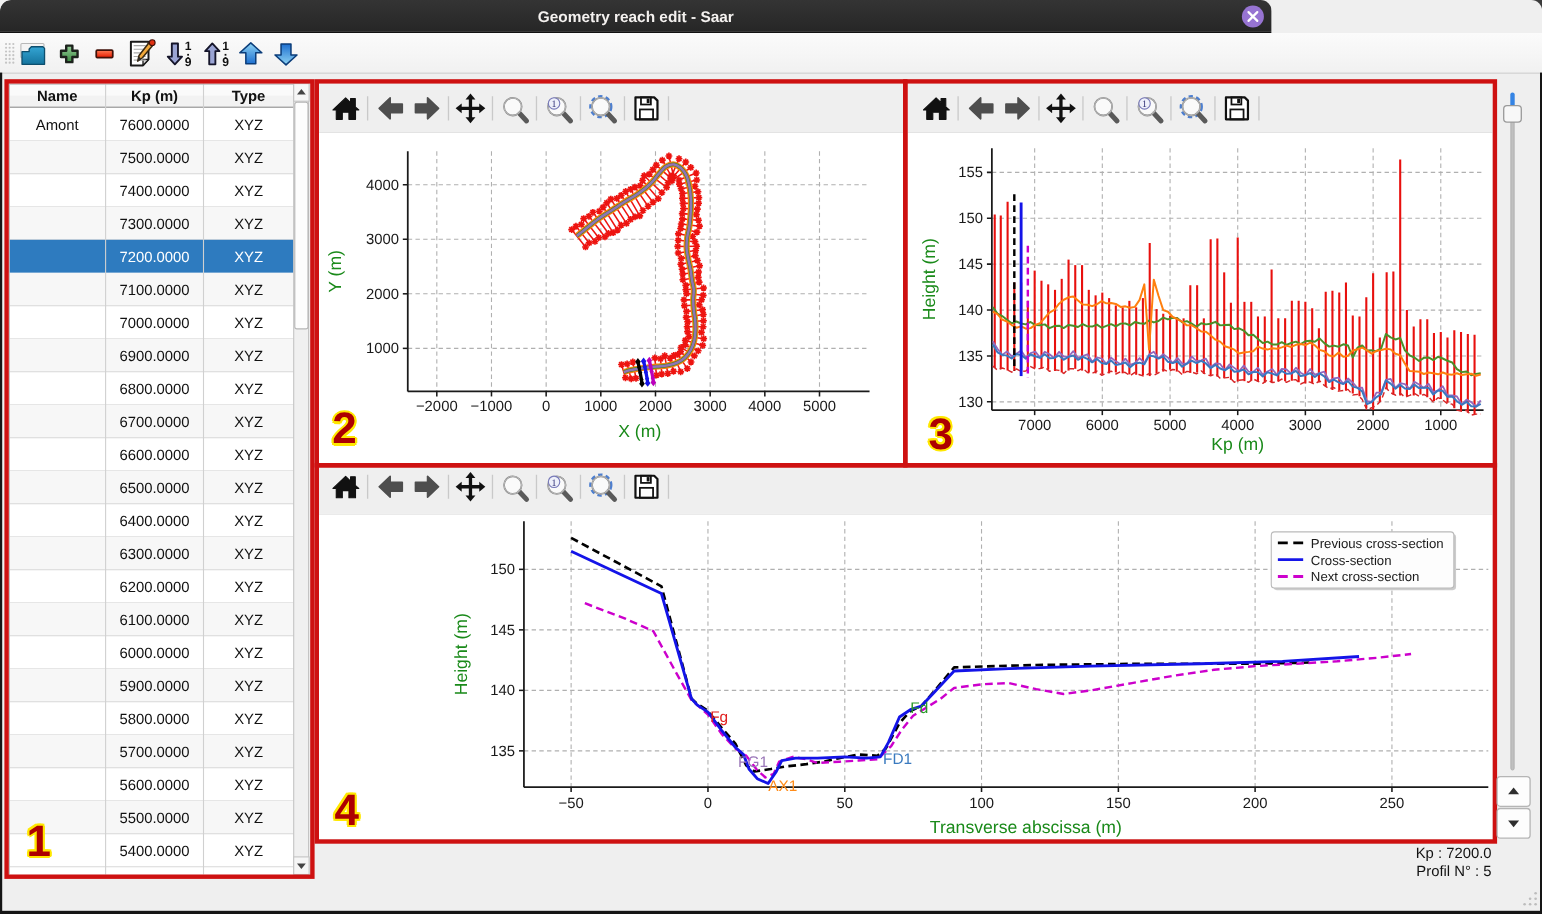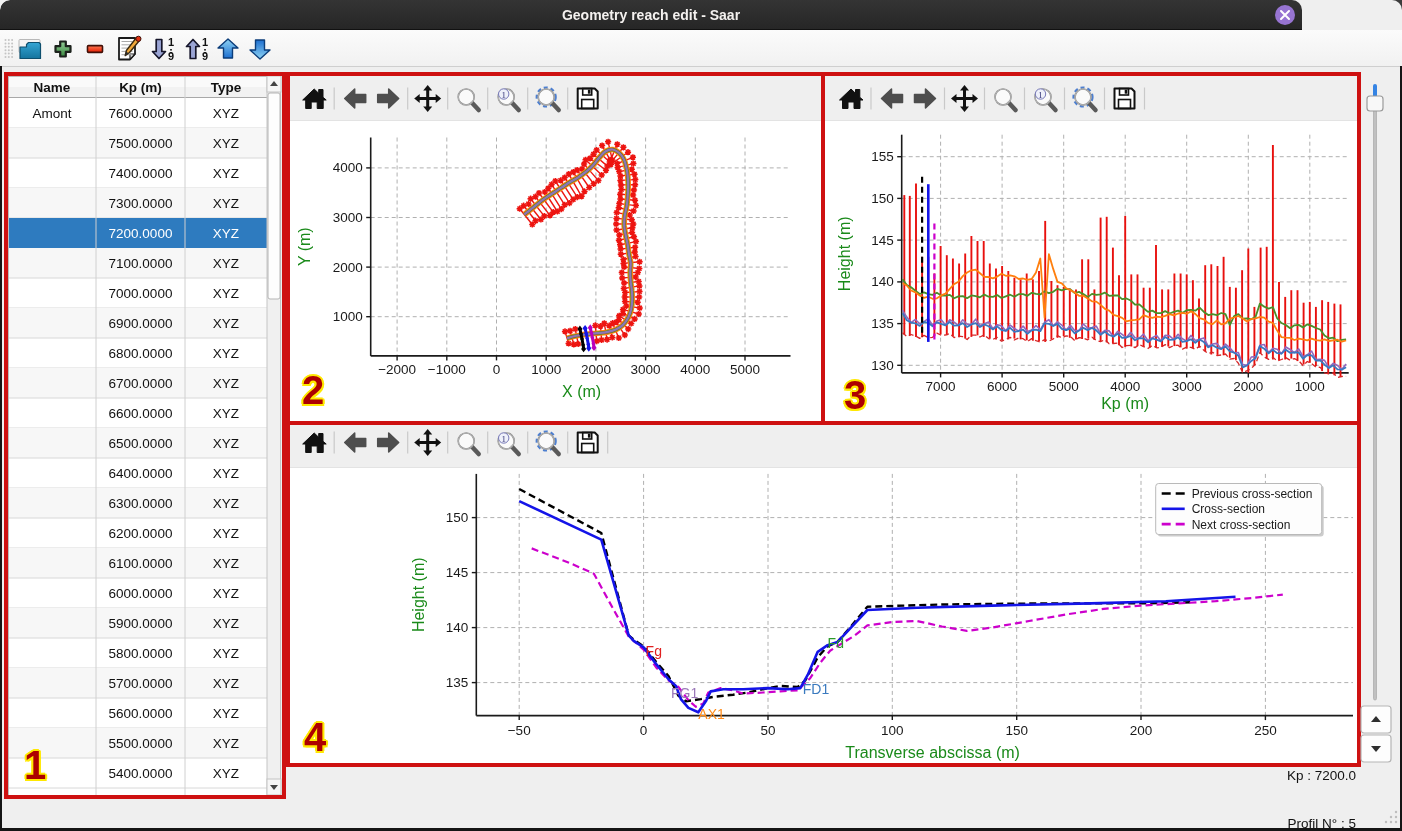--- a/index.html
+++ b/index.html
@@ -1,19 +1,19 @@
 <!DOCTYPE html>
 <html><head><meta charset="utf-8"><style>
 html,body{margin:0;padding:0;background:#f2f2f2;}
 *{box-sizing:border-box;}
 body{width:1402px;height:831px;position:relative;overflow:hidden;
  font-family:"Liberation Sans",sans-serif;}
 #win{position:absolute;left:0;top:0;width:1402px;height:831px;background:#efefef;
  border-radius:10px 10px 0 0;overflow:hidden;}
-#tbar{position:absolute;left:0;top:0;width:1302px;height:30px;
+#tbar{position:absolute;left:0;top:0;width:1156px;height:30px;
  background:linear-gradient(#343434,#262626);border-radius:10px 10px 0 0;
  border-bottom:1px solid #111;}
 #tbar .title{position:absolute;left:0;right:0;top:0;height:30px;line-height:31px;
  text-align:center;color:#f4f1ef;font-weight:bold;font-size:14px;}
 #closeb{position:absolute;right:7px;top:5px;width:20px;height:20px;border-radius:50%;
  background:#9774d2;}
 #toolbar{position:absolute;left:0;top:30px;width:1402px;height:37px;
  background:linear-gradient(#fbfbfb,#f1f1f1);border-bottom:1px solid #cfcfcf;}
 .redbox{position:absolute;border:4px solid #ce1111;}
 .num{position:absolute;font-size:40px;font-weight:bold;color:#ad0000;line-height:1;
@@ -716,21 +716,21 @@
       <rect x="3" y="735" width="30" height="27" rx="3" fill="#fdfdfd" stroke="#b5b5b5" stroke-width="1.2"></rect>
       <path d="M 13,746 L 18,752 L 23,746 Z" fill="#2e2e2e"></path>
       <circle cx="28" cy="822" r="1.2" fill="#bdbdbd"></circle>
       <circle cx="33" cy="817" r="1.2" fill="#bdbdbd"></circle>
       <circle cx="33" cy="822" r="1.2" fill="#bdbdbd"></circle>
       <circle cx="38" cy="812" r="1.2" fill="#bdbdbd"></circle>
       <circle cx="38" cy="817" r="1.2" fill="#bdbdbd"></circle>
       <circle cx="38" cy="822" r="1.2" fill="#bdbdbd"></circle>
     </svg>
     <div class="kptext" style="top:768px">Kp : 7200.0</div>
-    <div class="kptext" style="top:816px">Profil N° : 5</div>
+    <div class="kptext" style="top:784px">Profil N° : 5</div>
     <div id="tbar">
       <div class="title">Geometry reach edit - Saar</div>
       <div id="closeb"><svg width="20" height="20" viewBox="0 0 20 20">
           <path d="M6,6 L14,14 M14,6 L6,14" stroke="#fff" stroke-width="2" stroke-linecap="round"></path>
         </svg></div>
     </div>
     <div id="toolbar"></div>
     <svg style="position:absolute;left:0;top:30px" width="300" height="37" viewBox="0 0 300 37">
       <circle cx="5.5" cy="10.0" r="1.0" fill="#c4c4c4"></circle>
       <circle cx="5.5" cy="13.4" r="1.0" fill="#c4c4c4"></circle>

